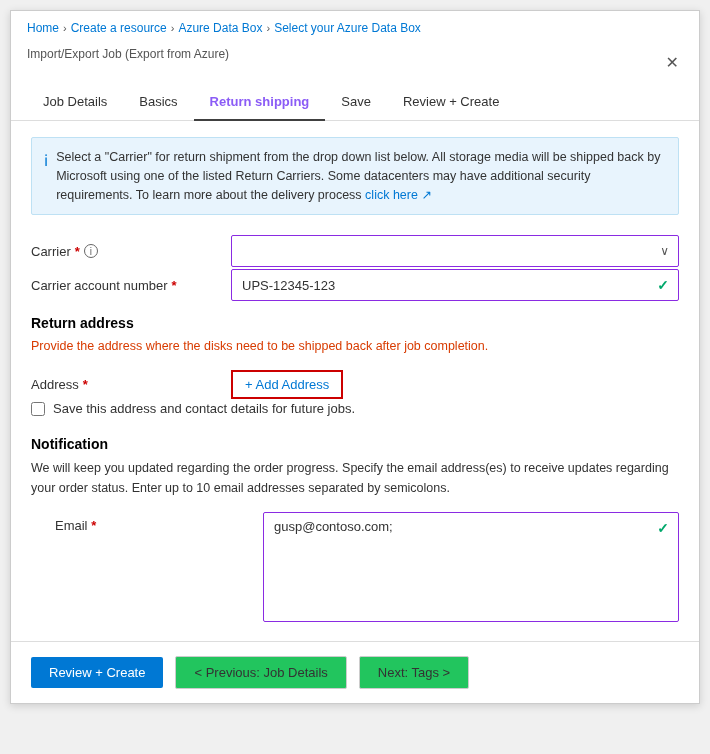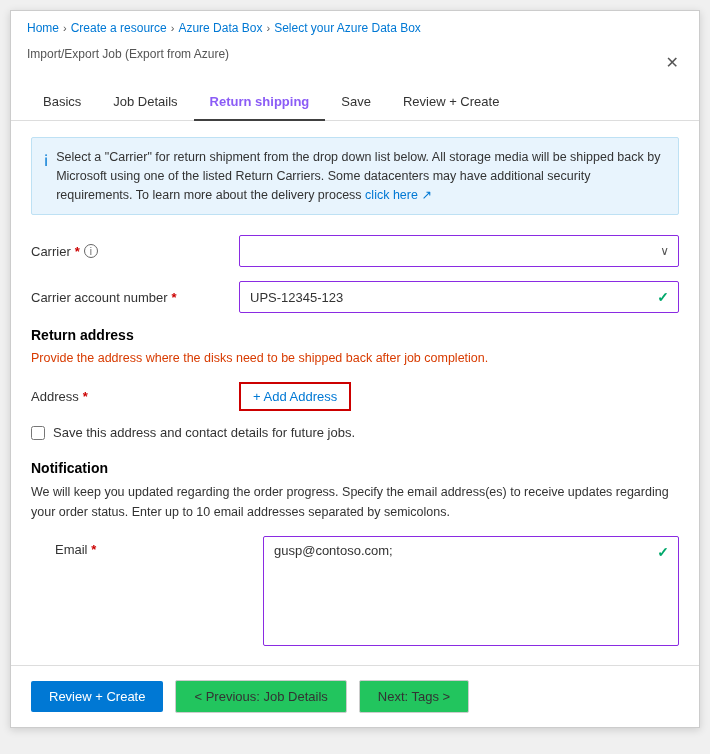--- a/index.html
+++ b/index.html
@@ -112,22 +112,21 @@
       flex-shrink: 0;
       margin-top: 1px;
     }
     .info-box a {
       color: #0078d4;
       text-decoration: none;
     }
     .form-row {
       display: flex;
       align-items: center;
-      margin-bottom: 14px;
-      gap: 8px;
+      margin-bottom: 2px;
     }
     .form-label {
       width: 200px;
       flex-shrink: 0;
       font-size: 13px;
       color: #333;
       display: flex;
       align-items: center;
       gap: 4px;
     }
@@ -324,22 +323,22 @@
   </div>
 
   <div class="header">
     <div class="header-left">
       <div class="subtitle">Import/Export Job (Export from Azure)</div>
     </div>
     <button class="close-btn">✕</button>
   </div>
 
   <div class="tabs">
+    <div class="tab">Job Details</div>
     <div class="tab">Basics</div>
-    <div class="tab">Job Details</div>
     <div class="tab active">Return shipping</div>
     <div class="tab">Save</div>
     <div class="tab">Review + Create</div>
   </div>
 
   <div class="content">
 
     <div class="info-box">
       <span class="info-icon">ℹ</span>
       <span>

